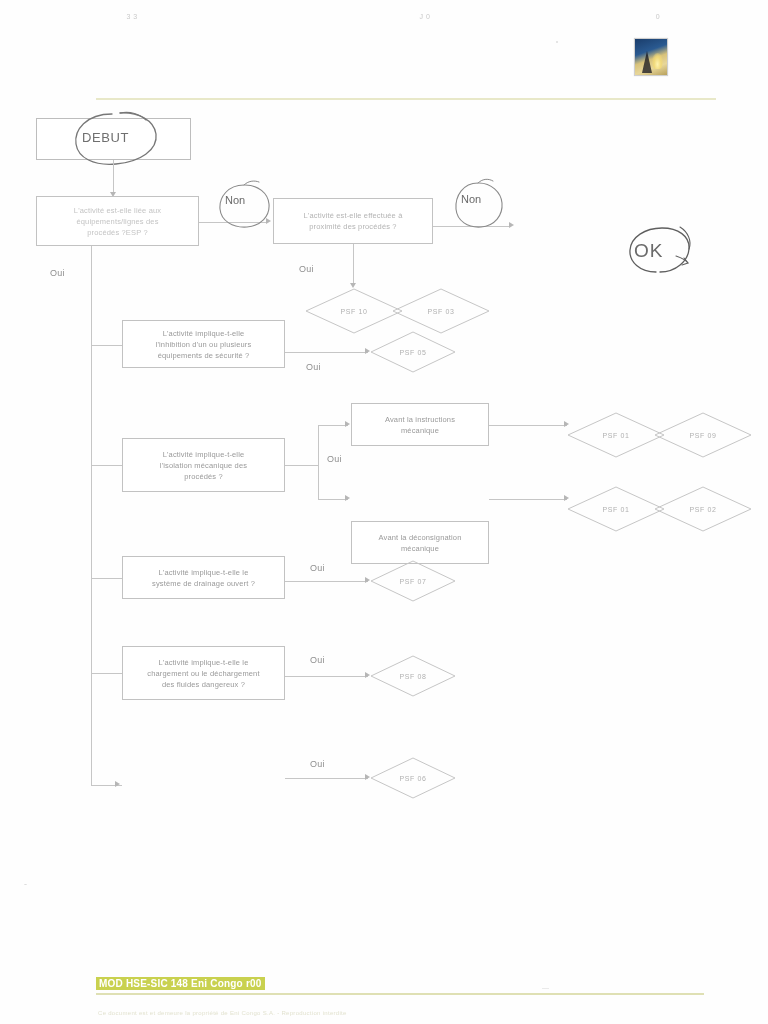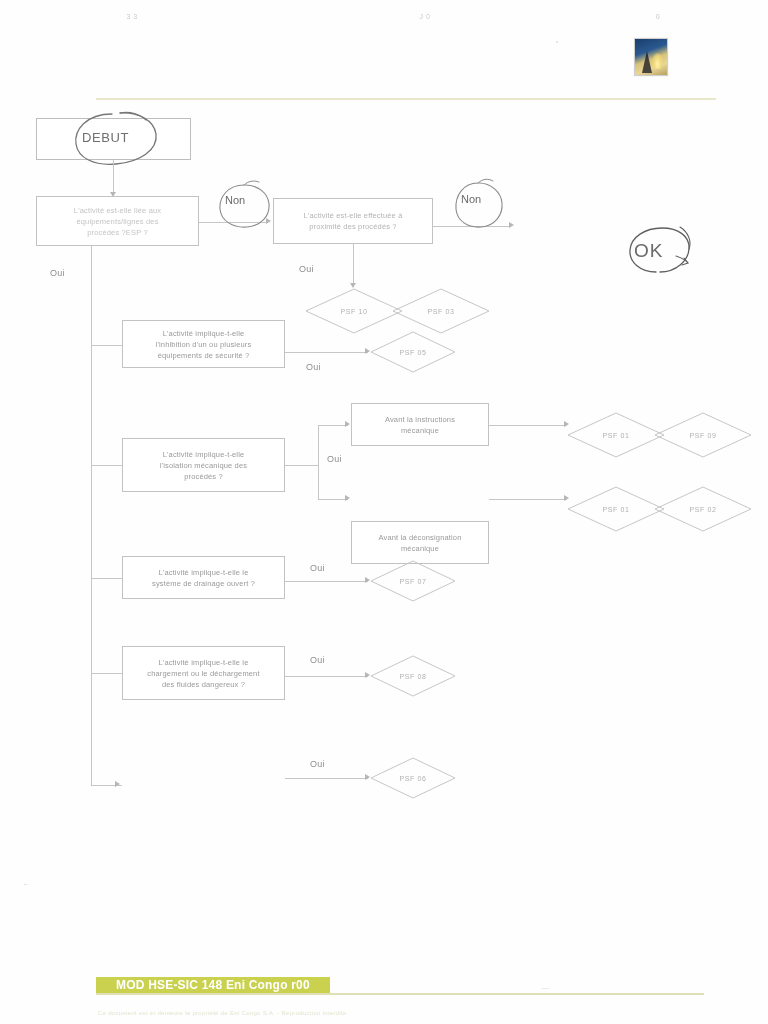--- a/index.html
+++ b/index.html
@@ -169,25 +169,25 @@
   }
 
   
   .footer-rule {
     position: absolute;
     height: 1.5px;
     background: #dfe0b4;
   }
   .footer-code {
     position: absolute;
-    font-size: 12px;
+    font-size: 10px;
     font-weight: bold;
     color: #ffffff;
     background: #c9d14f;
-    padding: 1px 20px;
+    padding: 1px 3px;
     letter-spacing: 0.2px;
     white-space: nowrap;
   }
   .footer-note {
     position: absolute;
     font-size: 6px;
     color: #e2e2cf;
     letter-spacing: 0.3px;
     white-space: nowrap;
   }

